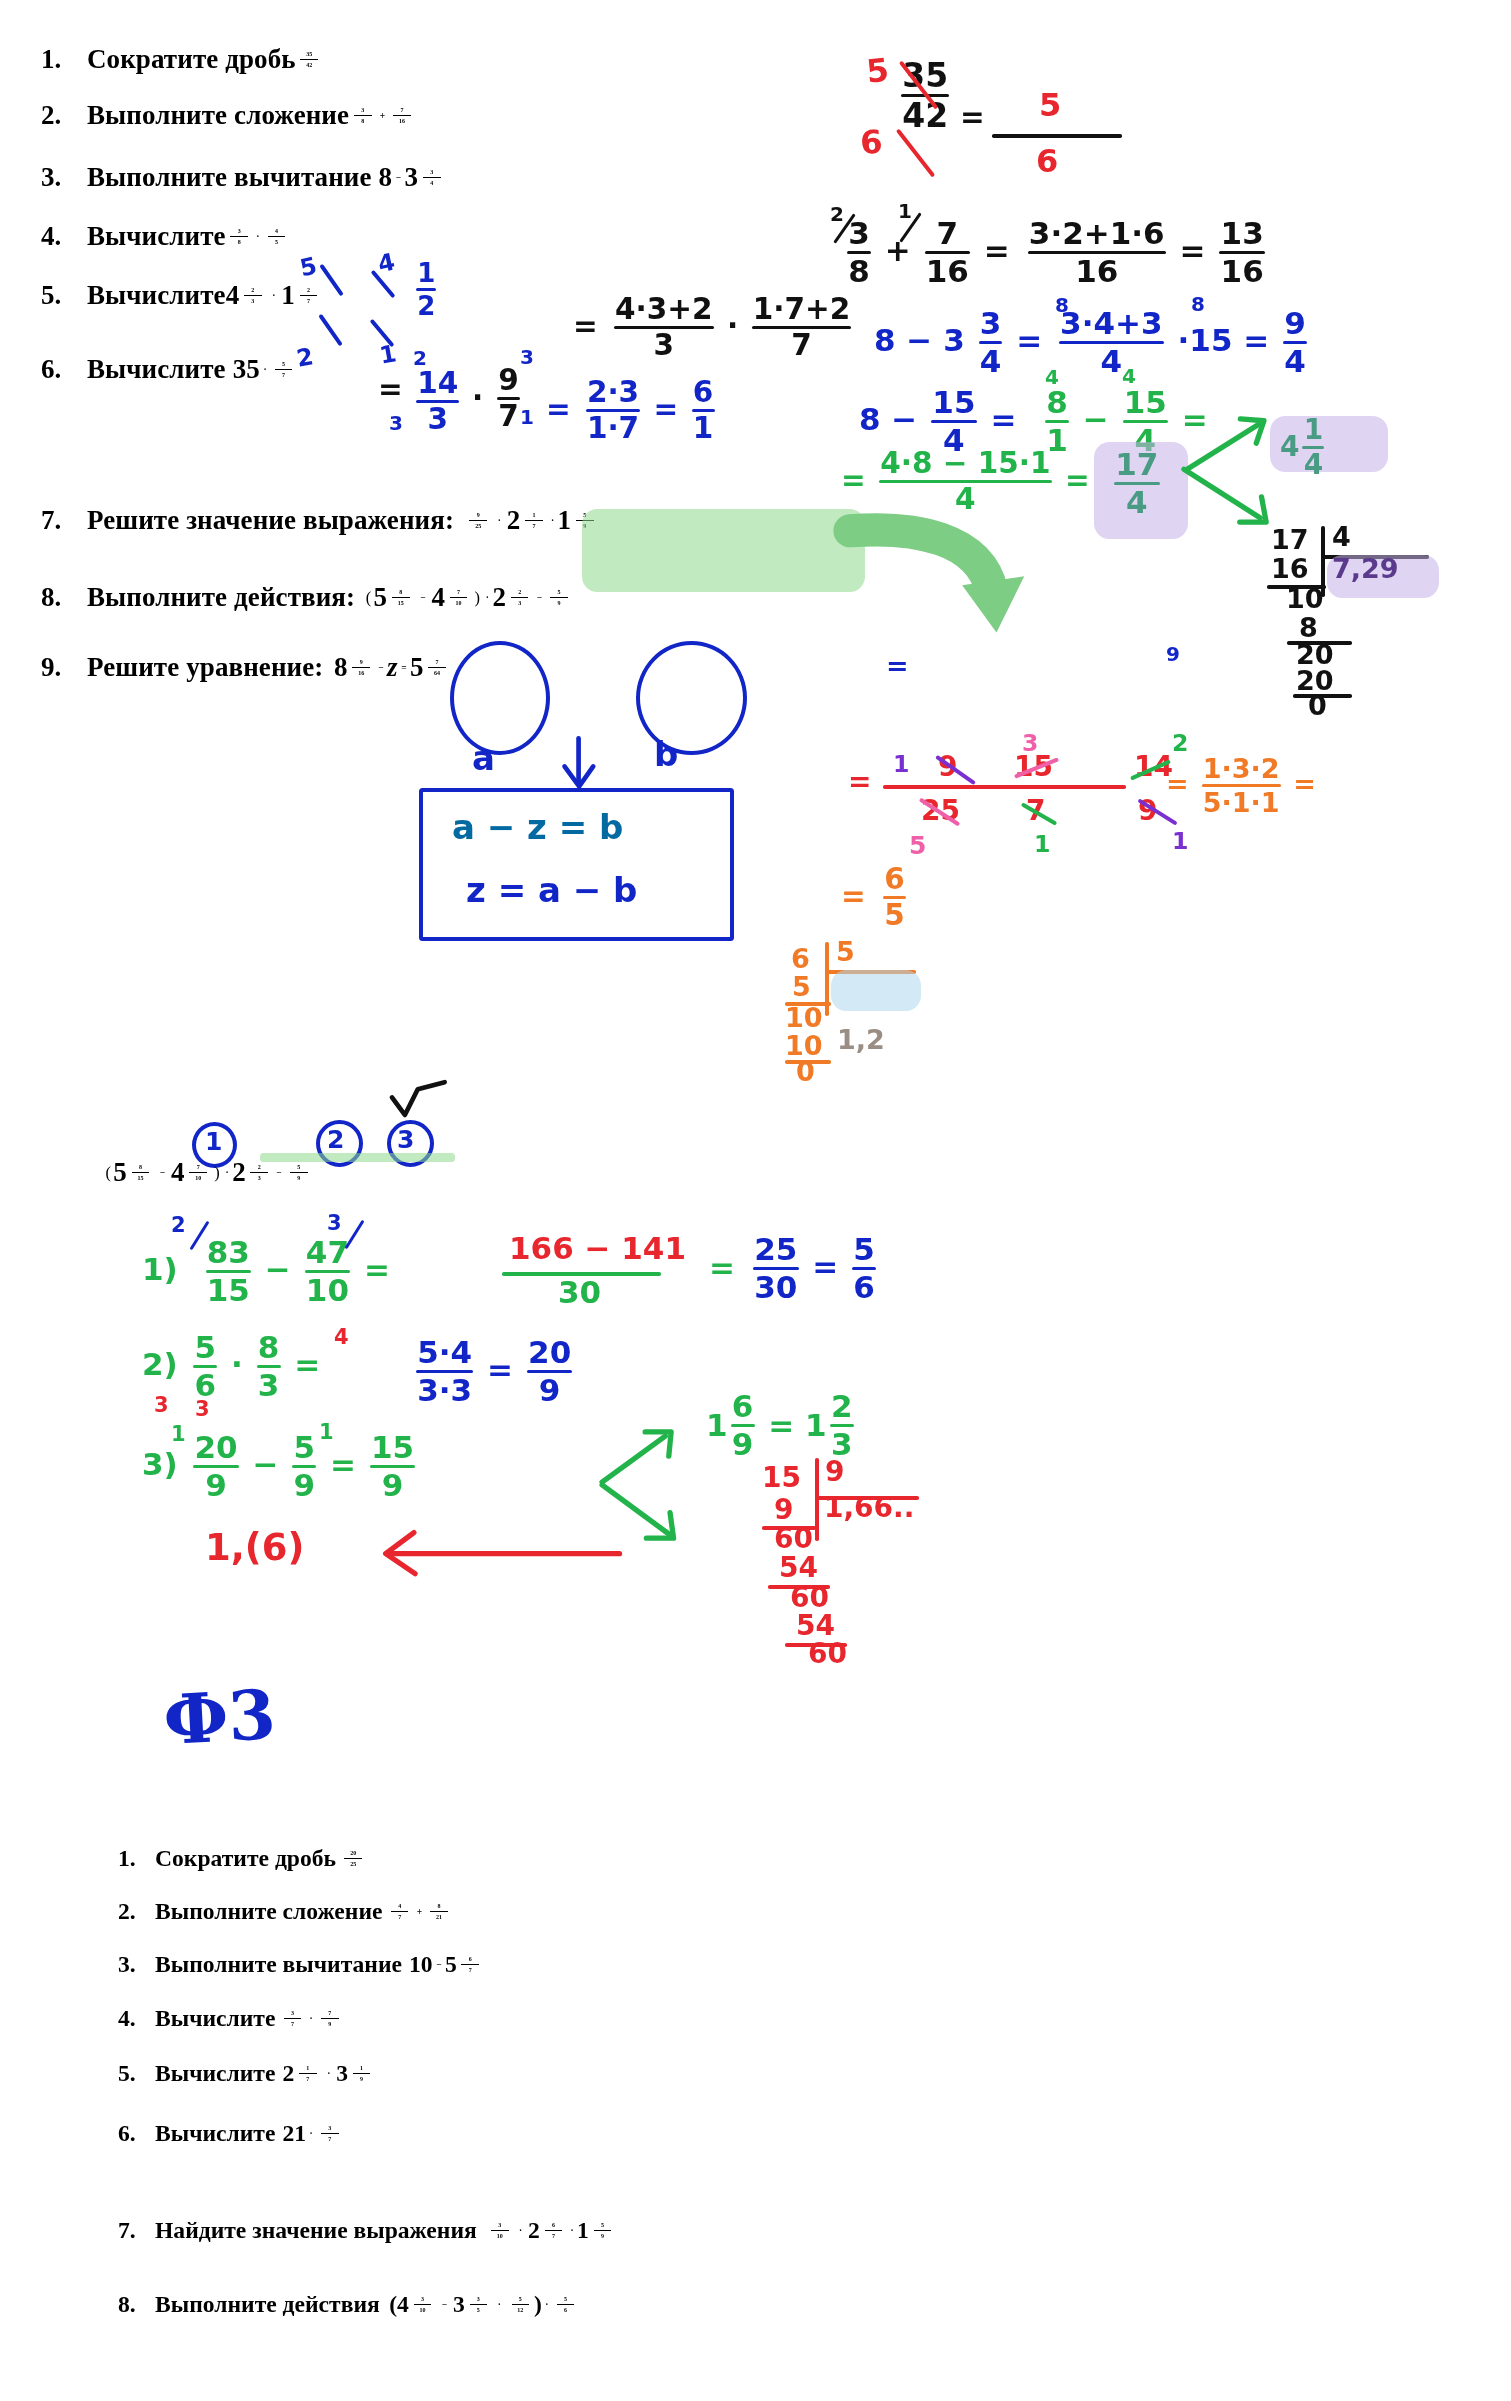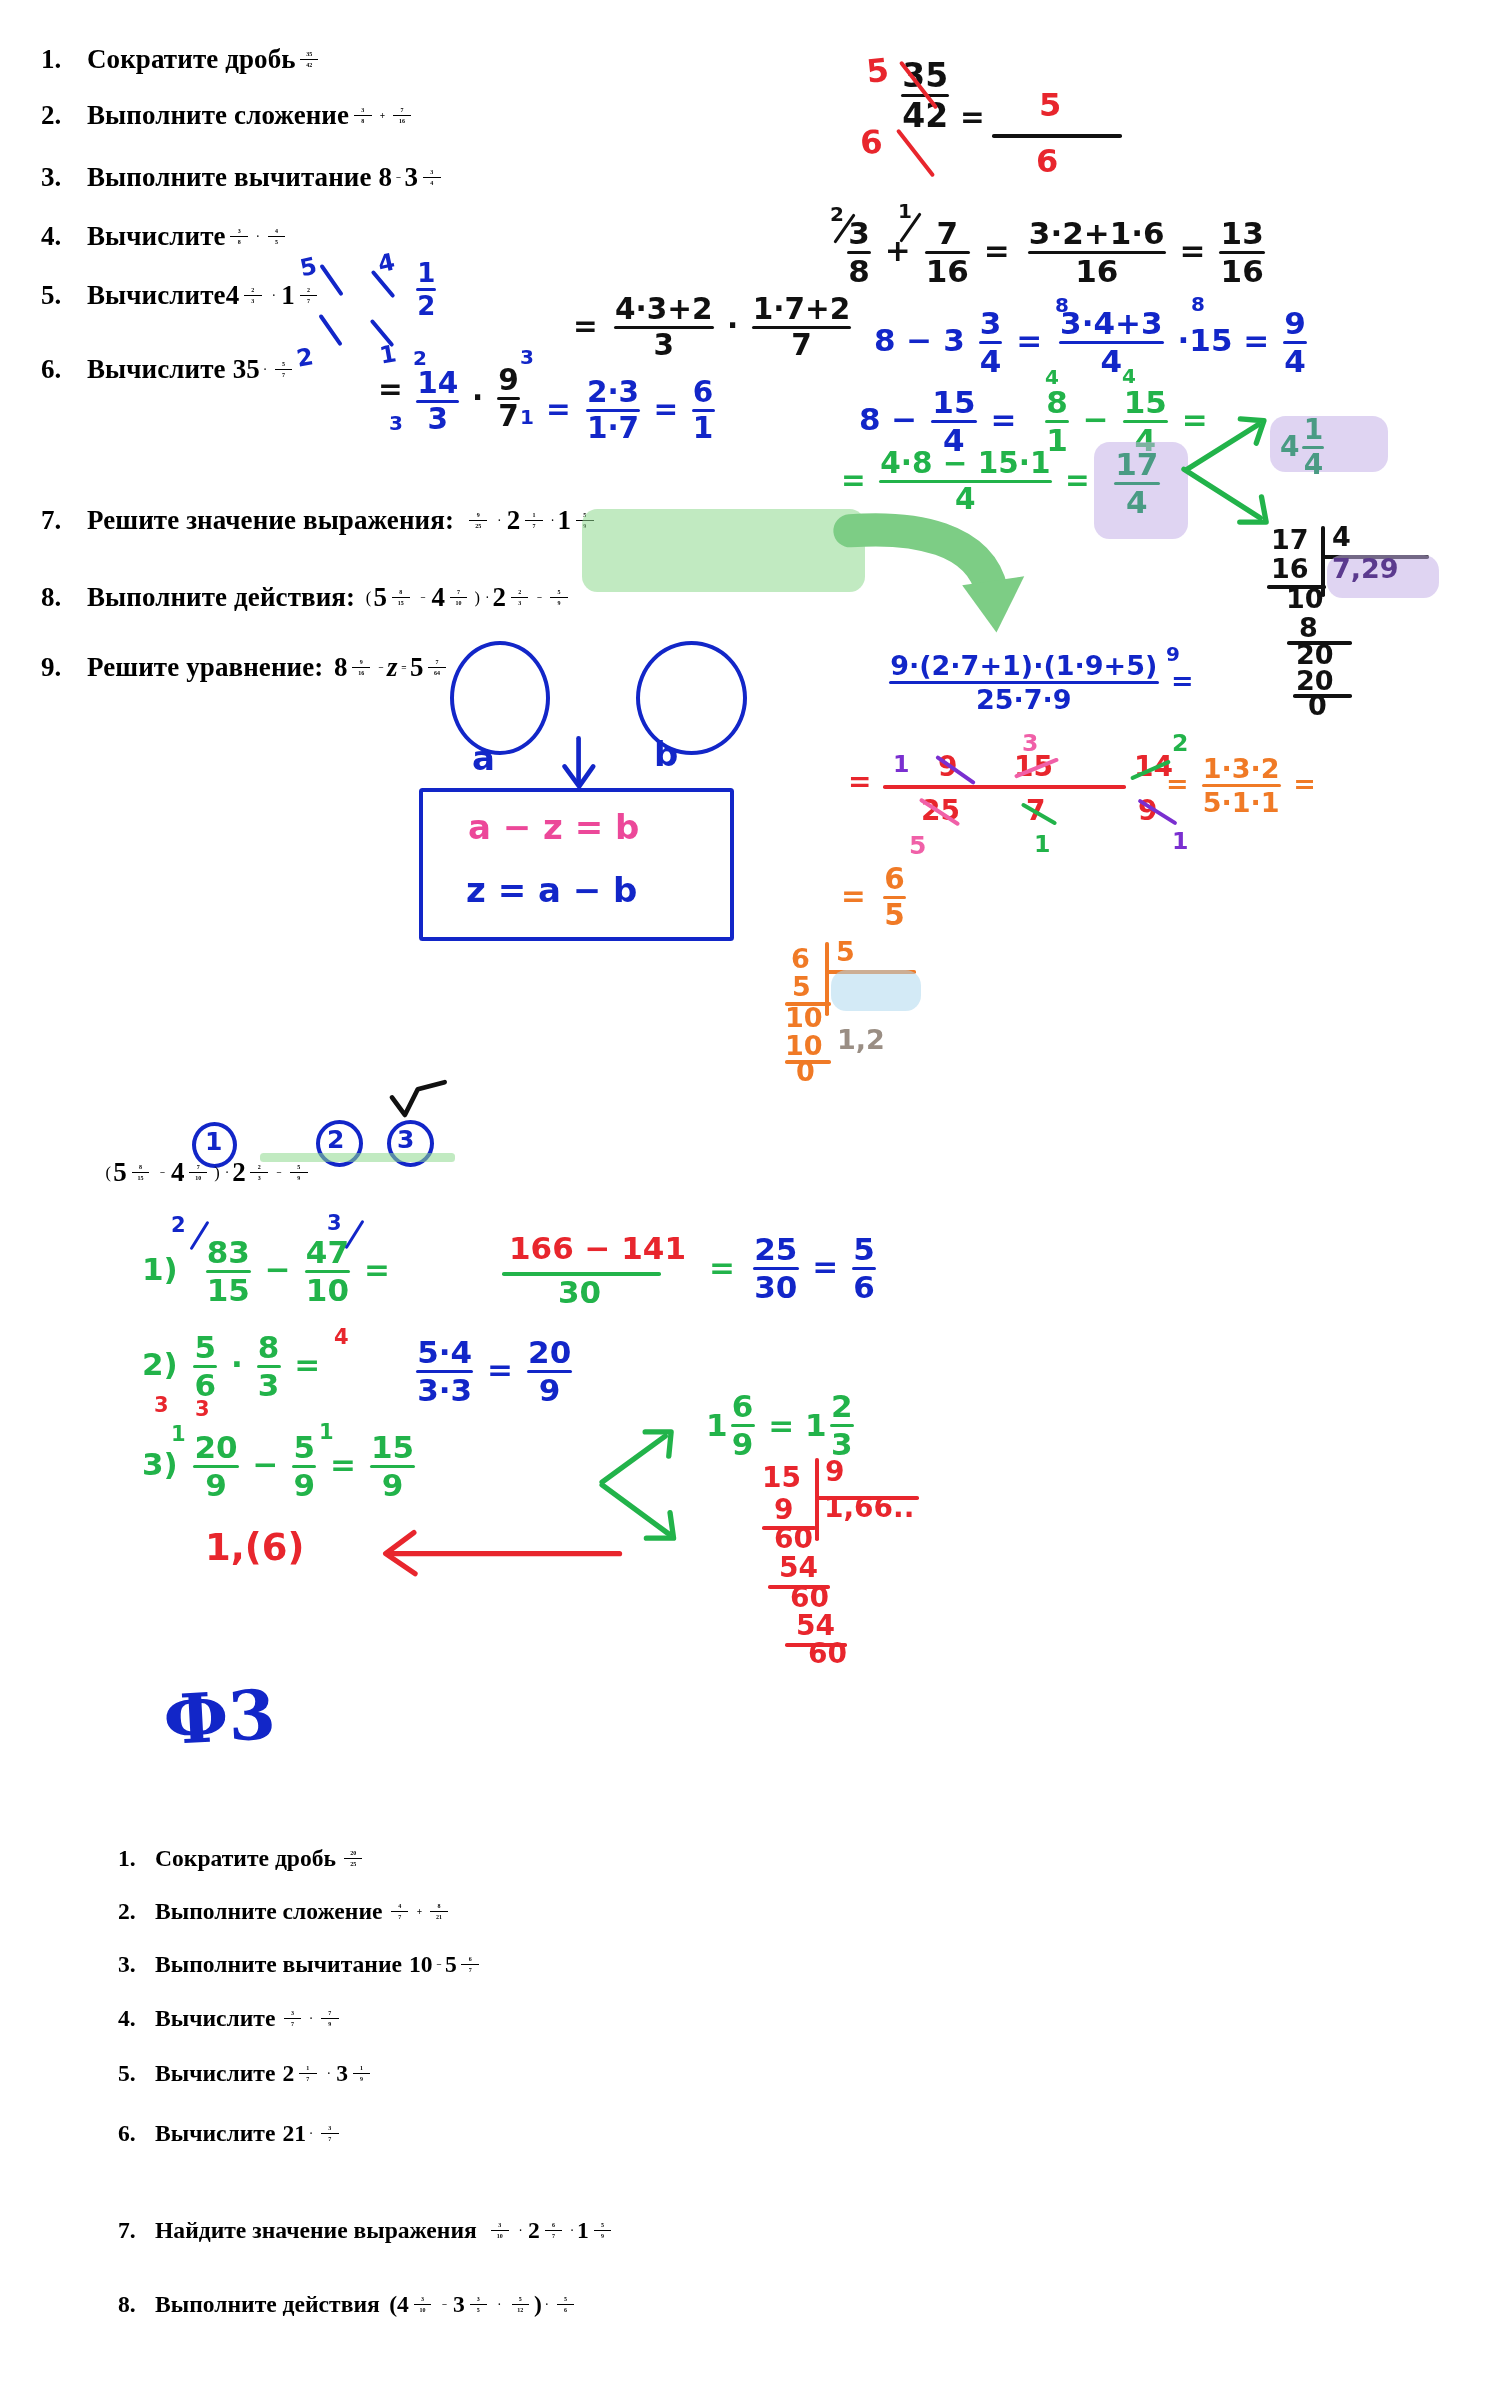--- a/index.html
+++ b/index.html
@@ -444,25 +444,20 @@
   <span class="hfr">
       <span class="n">6</span>
       <i class="bar"></i>
       <span class="d">1</span>
     </span>
 </div>
 <div class="hw" style="left:389px;top:413px;color:#1226c8;font-size:20px;">3</div>
 <div class="hw" style="left:520px;top:407px;color:#1226c8;font-size:20px;">1</div>
 
 <div class="hw" style="left:886px;top:652px;color:#1226c8;font-size:27px;">
-  <span class="hfr">
-      <span class="n">9·(2·7+1)·(1·9+5)</span>
-      <i class="bar"></i>
-      <span class="d">25·7·9</span>
-    </span>
   <span>=</span>
 </div>
 <div class="hw" style="left:1166px;top:644px;color:#1226c8;font-size:20px;">9</div>
 
 <div class="hw" style="left:848px;top:768px;color:#e8262d;font-size:28px;">=</div>
 <div class="hline" style="left:883px;top:785px;width:243px;background:#e8262d;"></div>
 <div class="hw" style="left:938px;top:753px;color:#e8262d;font-size:28px;">9</div>
 <div class="hw" style="left:1014px;top:753px;color:#e8262d;font-size:28px;">15</div>
 <div class="hw" style="left:1134px;top:753px;color:#e8262d;font-size:28px;">14</div>
 <div class="hw" style="left:921px;top:797px;color:#e8262d;font-size:28px;">25</div>
@@ -514,21 +509,21 @@
 
 <div class="ov" style="left:450px;top:641px;width:92px;height:106px;"></div>
 <div class="ov" style="left:636px;top:641px;width:103px;height:106px;"></div>
 <div class="hw" style="left:472px;top:741px;color:#1226c8;font-size:34px;">a</div>
 <div class="hw" style="left:654px;top:737px;color:#1226c8;font-size:34px;">b</div>
 <svg class="arrow" style="left:561px;top:737px;width:41px;height:53px;" viewBox="0 0 70 90" width="41" height="53">
   <path d="M 30 2 L 30 78" stroke="#1226c8" stroke-width="8" fill="none" stroke-linecap="round"></path>
   <path d="M 6 50 L 31 84 L 55 50" stroke="#1226c8" stroke-width="8" fill="none" stroke-linecap="round" stroke-linejoin="round"></path>
 </svg>
 <div class="bx" style="left:419px;top:788px;width:307px;height:145px;"></div>
-<div class="hw" style="left:468px;top:810px;color:#ec4899;font-size:34px;">a − z = b</div>
+<div class="hw" style="left:452px;top:810px;color:#0369a1;font-size:34px;">a − z = b</div>
 <div class="hw" style="left:466px;top:873px;color:#1226c8;font-size:34px;">z = a − b</div>
 
 <div class="ov" style="left:192px;top:1122px;width:37px;height:38px;"></div>
 <div class="hw" style="left:205px;top:1129px;color:#1226c8;font-size:25px;">1</div>
 <div class="ov" style="left:316px;top:1120px;width:39px;height:39px;"></div>
 <div class="hw" style="left:327px;top:1127px;color:#1226c8;font-size:25px;">2</div>
 <div class="ov" style="left:387px;top:1120px;width:39px;height:39px;"></div>
 <div class="hw" style="left:397px;top:1127px;color:#1226c8;font-size:25px;">3</div>
 <svg class="arrow" style="left:387px;top:1081px;width:65px;height:41px;" viewBox="0 0 110 70" width="65" height="41">
   <path d="M 8 28 L 30 58 L 52 14 L 98 2" stroke="#111" stroke-width="8" fill="none" stroke-linecap="round" stroke-linejoin="round"></path>

